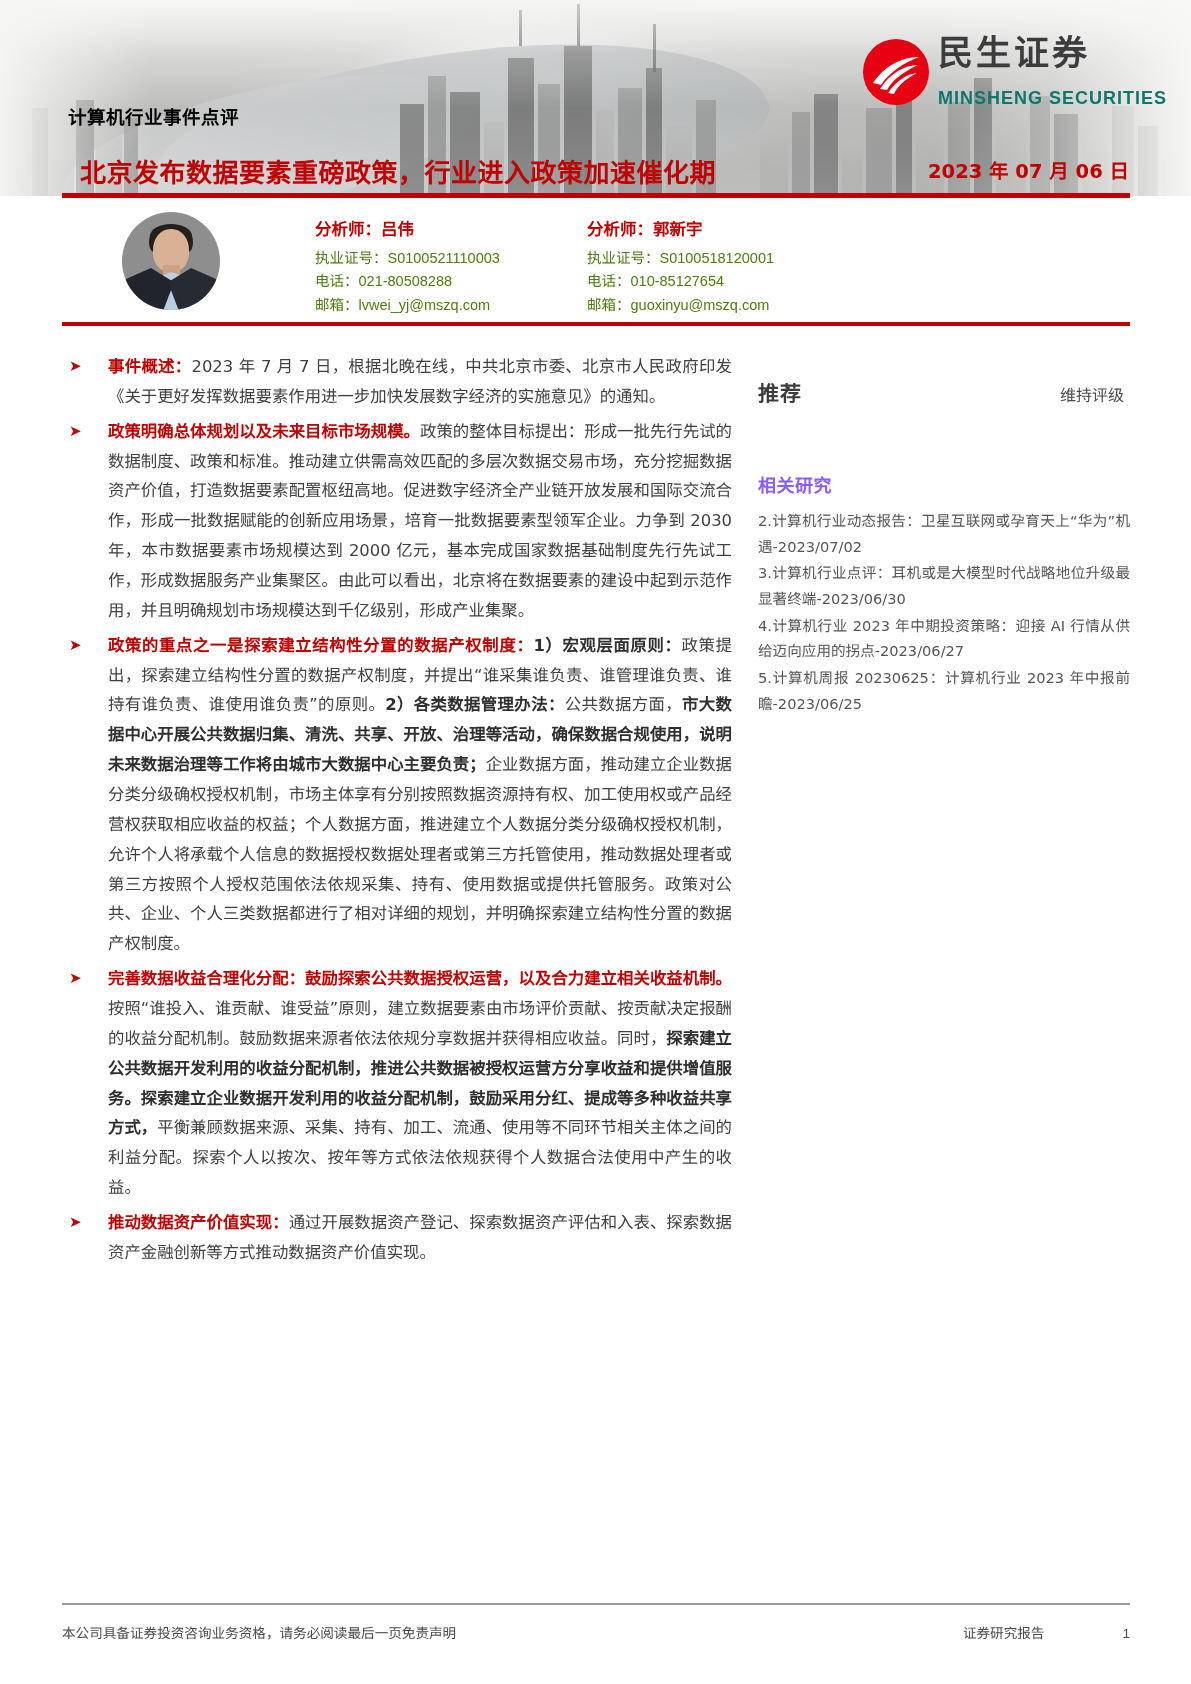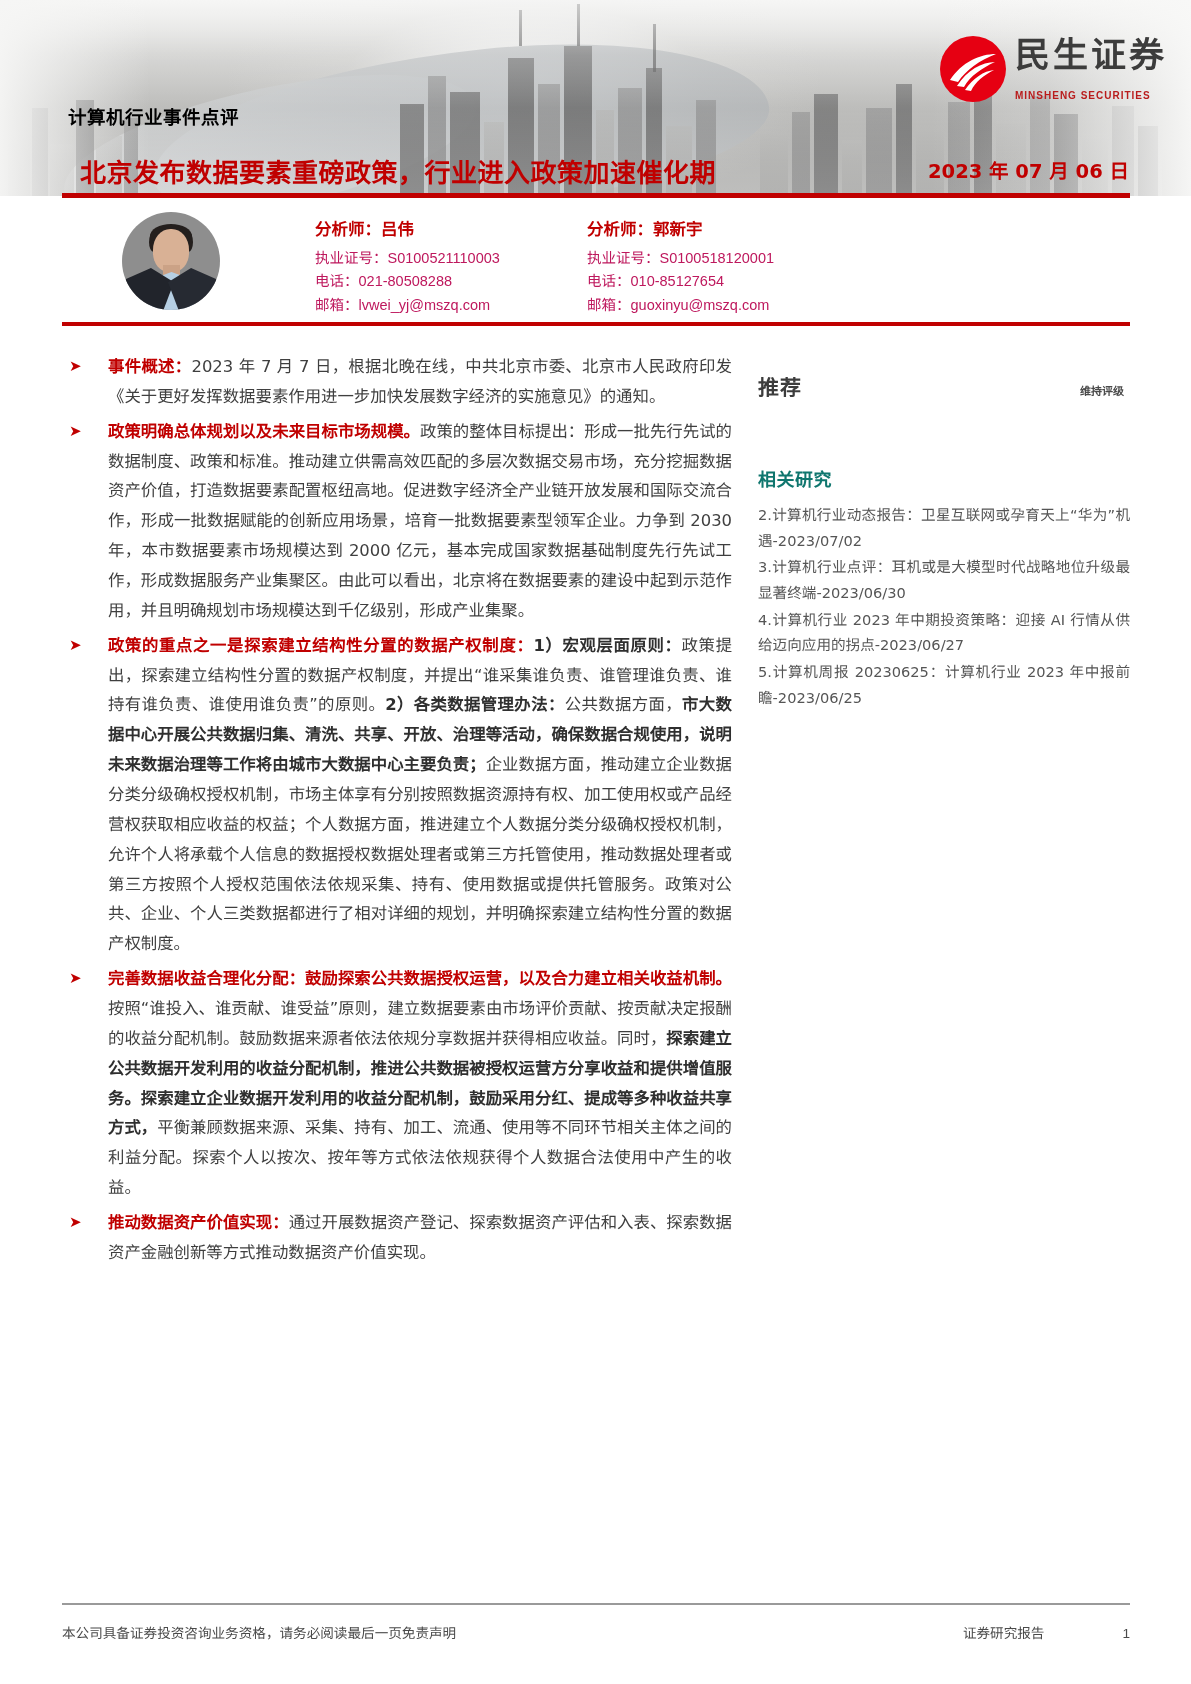--- a/index.html
+++ b/index.html
@@ -97,23 +97,23 @@
   .logo-text { line-height: 1; }
   .logo-cn {
     font-size: 35px;
     font-weight: bold;
     color: #3c3c3c;
     letter-spacing: 3px;
     white-space: nowrap;
     font-family: "DejaVu Sans", "Liberation Sans", sans-serif;
   }
   .logo-en {
-    font-size: 10px;
-    font-weight: bold;
-    color: #b91c1c;
+    font-size: 18px;
+    font-weight: bold;
+    color: #0f766e;
     letter-spacing: 1.0px;
     margin-top: 18px;
     white-space: nowrap;
   }
 
   .kicker {
     position: absolute;
     left: 68px; top: 103px;
     font-size: 18.5px;
     font-weight: bold;
@@ -227,21 +227,21 @@
   .an-name {
     font-size: 16.5px;
     font-weight: bold;
     color: #c00000;
     margin-bottom: 7px;
     white-space: nowrap;
     font-family: "DejaVu Sans", "Liberation Sans", sans-serif;
   }
   .an-line {
     font-size: 14.5px;
-    color: #be185d;
+    color: #4d7c0f;
     line-height: 1.62;
     white-space: nowrap;
   }
   .rule-analyst {
     position: absolute;
     left: 62px; top: 322px;
     width: 1068px; height: 4px;
     background: #c00000;
   }
 
@@ -289,30 +289,30 @@
     padding-right: 6px;
   }
   .rating-main {
     font-size: 21px;
     font-weight: bold;
     color: #3c3c3c;
     letter-spacing: 1px;
     font-family: "DejaVu Sans", "Liberation Sans", sans-serif;
   }
   .rating-sub {
-    font-size: 11px;
-    font-weight: bold;
+    font-size: 16px;
+    font-weight: normal;
     color: #4a4a4a;
     font-family: "DejaVu Sans", "Liberation Sans", sans-serif;
     margin-top: 30px;
   }
   .side-head {
     font-size: 18px;
     font-weight: bold;
-    color: #0f766e;
+    color: #8b5cf6;
     margin-bottom: 11px;
     letter-spacing: .5px;
     font-family: "DejaVu Sans", "Liberation Sans", sans-serif;
   }
   .side-item {
     font-size: 14.6px;
     line-height: 1.76;
     color: #555555;
     margin-bottom: 1px;
     text-align: justify;

